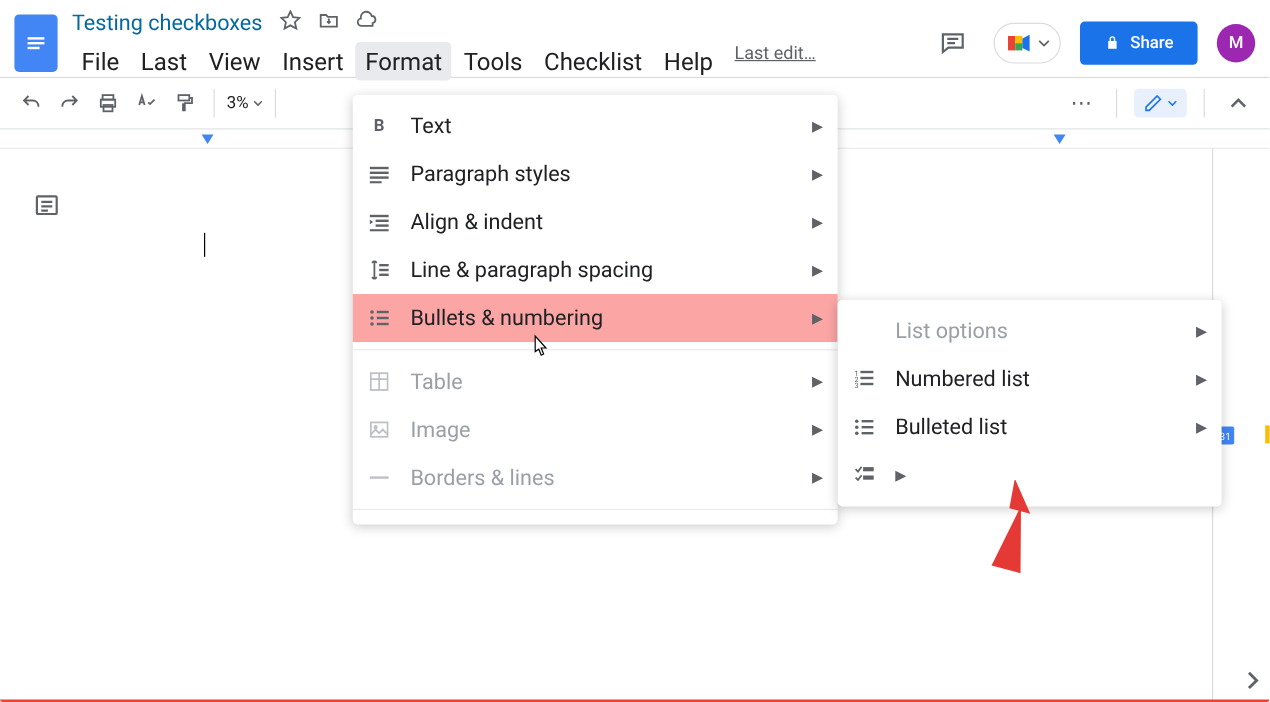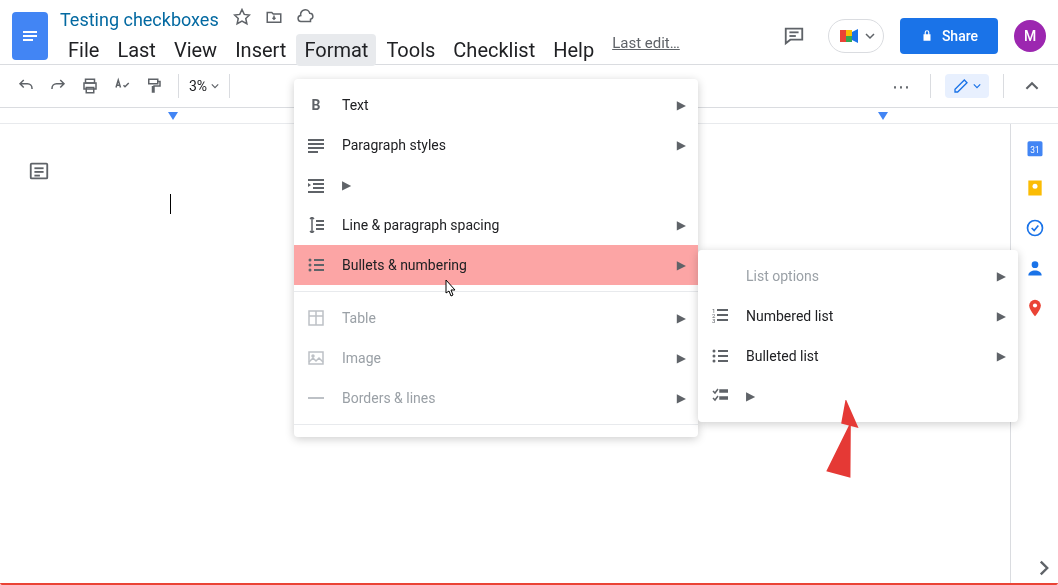--- a/index.html
+++ b/index.html
@@ -33,33 +33,33 @@
     
     .ruler { height: 16px; background: #fff; position: relative; border-bottom: 1px solid #e8eaed; }
     .indent-left { position: absolute; left: 168px; top: 4px; width: 0; height: 0; border-left: 5px solid transparent; border-right: 5px solid transparent; border-top: 8px solid #4285f4; }
     .indent-right { position: absolute; left: 878px; top: 4px; width: 0; height: 0; border-left: 5px solid transparent; border-right: 5px solid transparent; border-top: 8px solid #4285f4; }
     
     .content { position: relative; height: calc(585px - 64px - 44px - 16px); display: flex; }
     .outline-icon { position: absolute; left: 28px; top: 36px; color: #5f6368; cursor: pointer; }
     .doc-page { margin-left: 100px; margin-top: 10px; width: 820px; background: #fff; padding: 60px 70px; position: relative; }
     .cursor-line { width: 1px; height: 20px; background: #000; }
     
-    .side-panel { position: absolute; right: 0; top: 0; width: 48px; height: 100%; border-left: 1px solid #dadce0; display: flex; flex-direction: column; align-items: center; padding-top: 14px; gap: 20px; }
+    .side-panel { position: absolute; right: 0; top: 0; width: 48px; height: 100%; border-left: 1px solid #dadce0; display: flex; align-items: center; padding-top: 14px; gap: 20px; }
     .side-icon { width: 20px; height: 20px; cursor: pointer; }
     
     .dropdown { position: absolute; background: #fff; box-shadow: 0 2px 10px rgba(0,0,0,0.2); border-radius: 4px; z-index: 100; padding: 6px 0; }
     .format-menu { left: 294px; top: 79px; width: 404px; }
     .submenu { left: 698px; top: 250px; width: 320px; }
     .menu-row { display: flex; align-items: center; height: 40px; padding: 0 12px; cursor: pointer; gap: 16px; }
     .menu-row.highlighted { background: #fca5a5; }
     .menu-row.disabled { color: #9aa0a6; cursor: default; }
     .menu-row.submenu-disabled { color: #9aa0a6; }
     .menu-icon-slot { width: 20px; display: flex; align-items: center; justify-content: center; color: #5f6368; }
     .menu-row.disabled .menu-icon-slot { color: #bdc1c6; }
-    .menu-label { flex-grow: 1; font-size: 14px; }
+    .menu-label { flex-grow: 1; font-size: 18px; }
     .menu-arrow { color: #5f6368; font-size: 12px; }
     .menu-shortcut { color: #5f6368; font-size: 14px; }
     .menu-divider { height: 1px; background: #e8eaed; margin: 6px 0; }
     
     .pointer-cursor { position: absolute; left: 440px; top: 278px; z-index: 200; pointer-events: none; }
     .red-arrow { position: absolute; left: 815px; top: 400px; z-index: 200; pointer-events: none; }
     
     .scroll-thumb { position: absolute; right: 50px; top: 144px; width: 8px; height: 100px; background: #dadce0; border-radius: 4px; }
     .expand-chevron { position: absolute; right: 6px; bottom: 6px; color: #5f6368; cursor: pointer; }
     .bottom-border { position: absolute; bottom: 0; left: 0; right: 0; height: 2px; background: #ea4335; border-radius: 0 0 12px 12px; }
@@ -258,20 +258,21 @@
   <div class="menu-row">
     <span class="menu-icon-slot">
         <svg width="16" height="16" viewBox="0 0 16 16" fill="#5f6368">
           <rect y="2" width="16" height="2"></rect>
           <rect x="5" y="6" width="11" height="2"></rect>
           <rect x="5" y="10" width="11" height="2"></rect>
           <rect y="14" width="16" height="2"></rect>
           <polygon points="0,6 3,8 0,10"></polygon>
         </svg>
       </span>
+    <span class="menu-label">Align &amp; indent</span>
     <span class="menu-arrow">▶</span>
   </div>
   <div class="menu-row">
     <span class="menu-icon-slot">
         <svg width="16" height="16" viewBox="0 0 16 16" fill="#5f6368">
           <path d="M2 2l2-2 2 2M4 0v16M2 14l2 2 2-2" stroke="#5f6368" stroke-width="1.5" fill="none"></path>
           <rect x="8" y="3" width="8" height="2"></rect>
           <rect x="8" y="7" width="8" height="2"></rect>
           <rect x="8" y="11" width="8" height="2"></rect>
         </svg>

